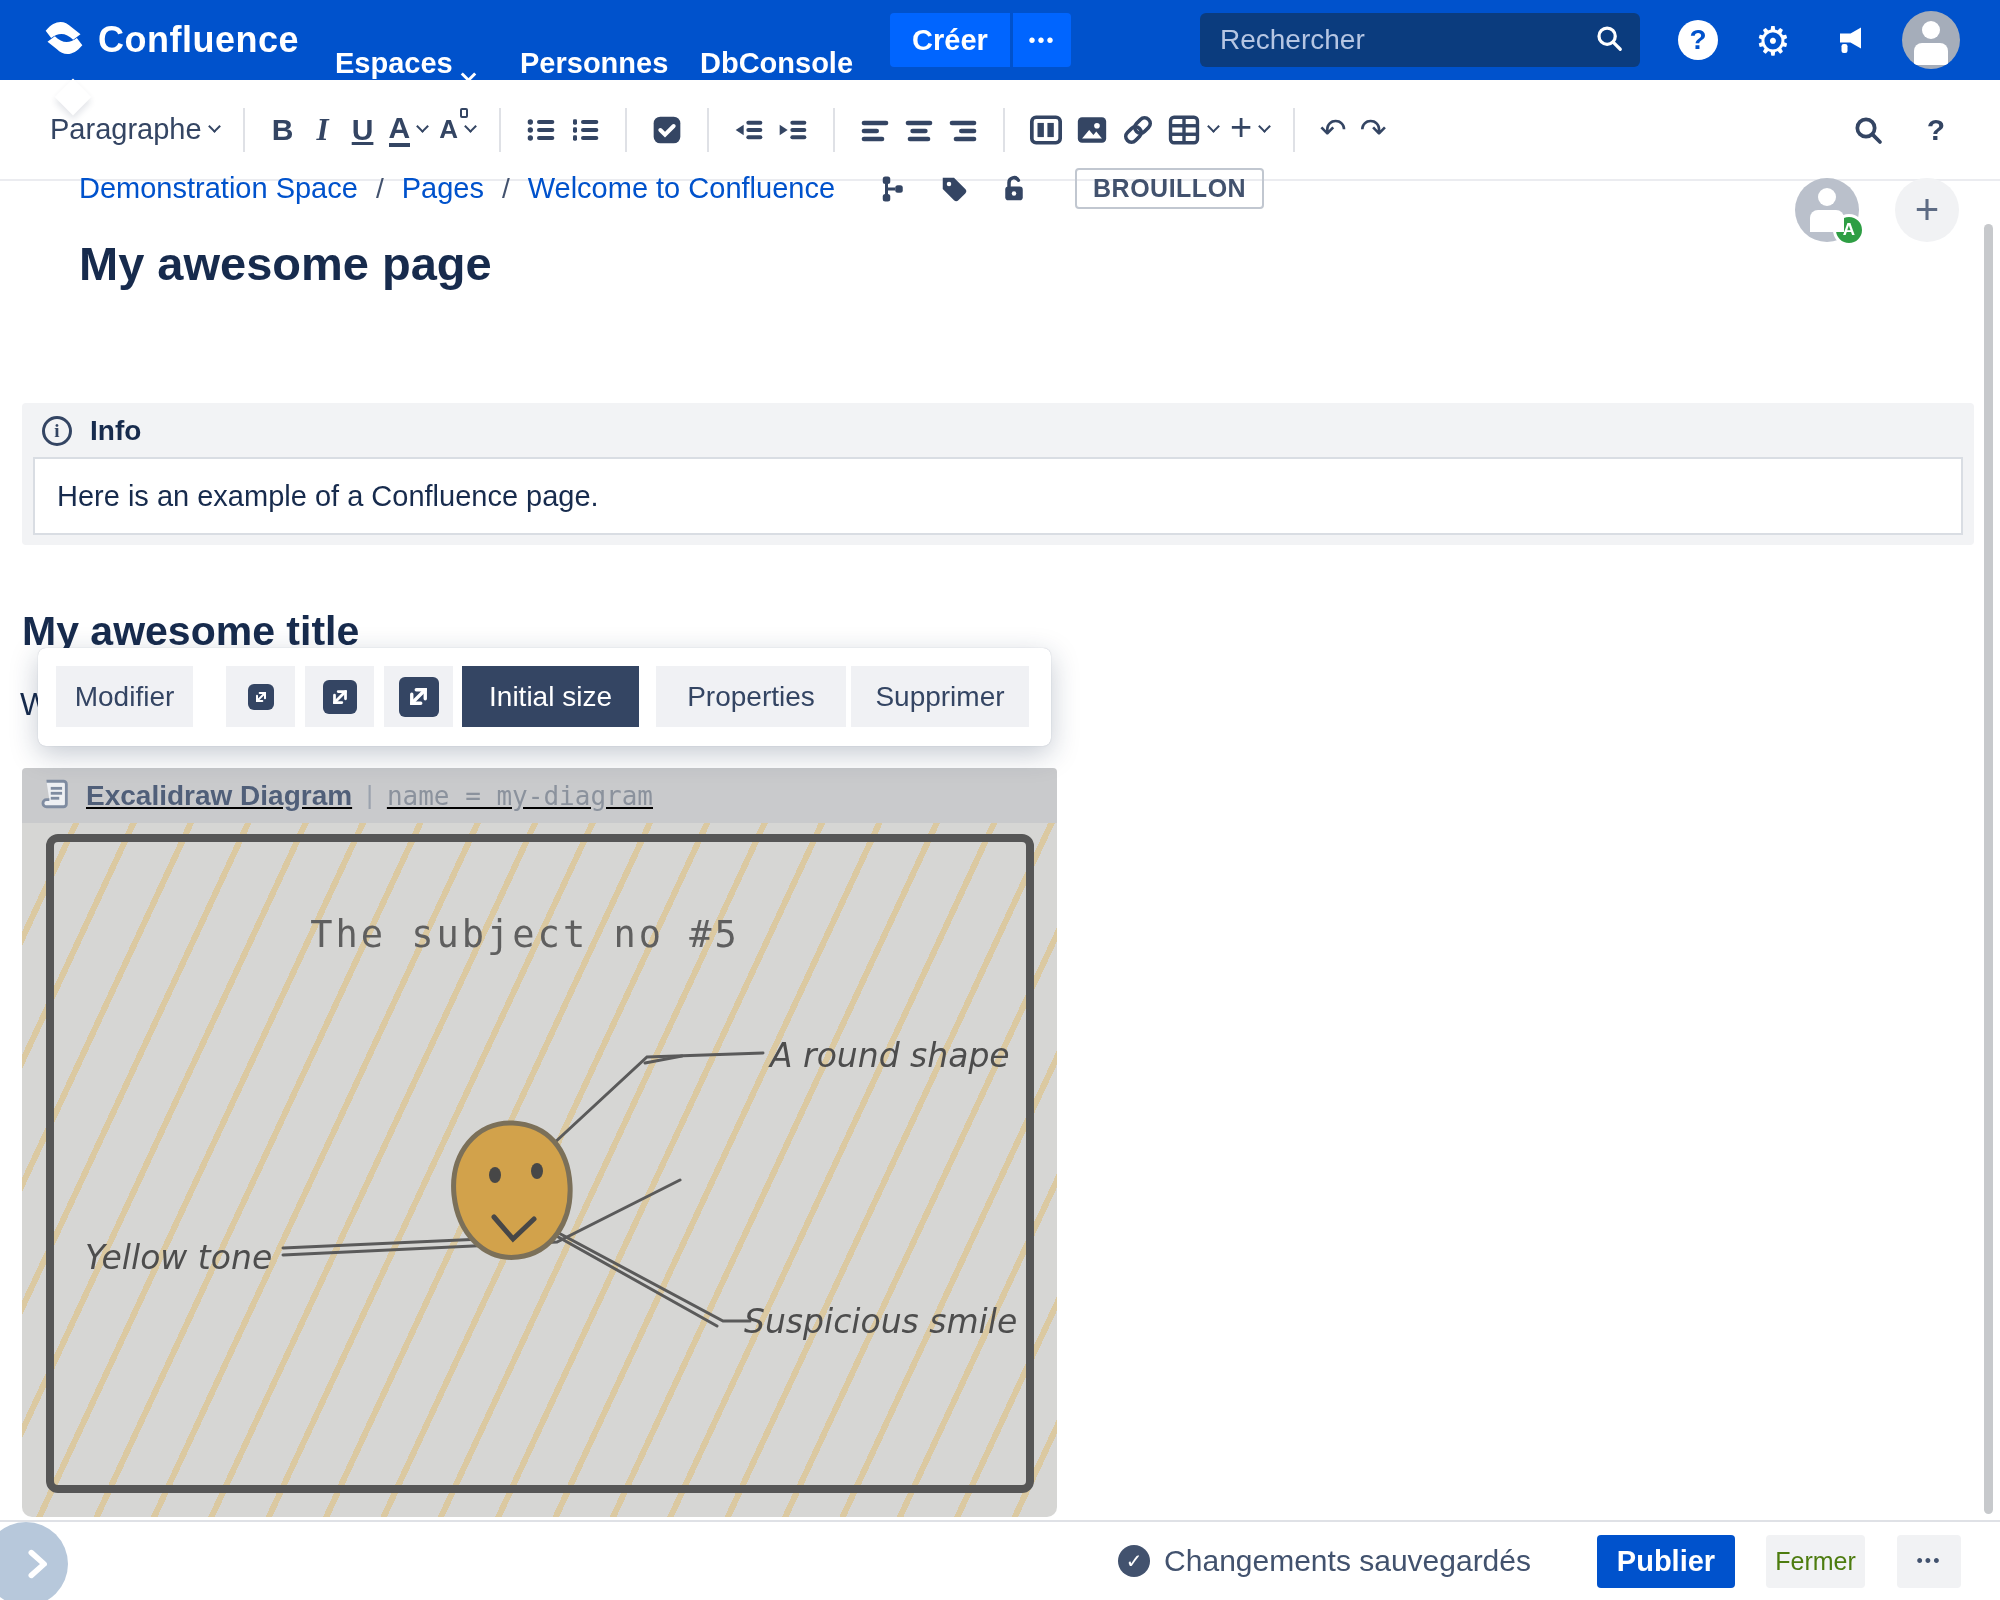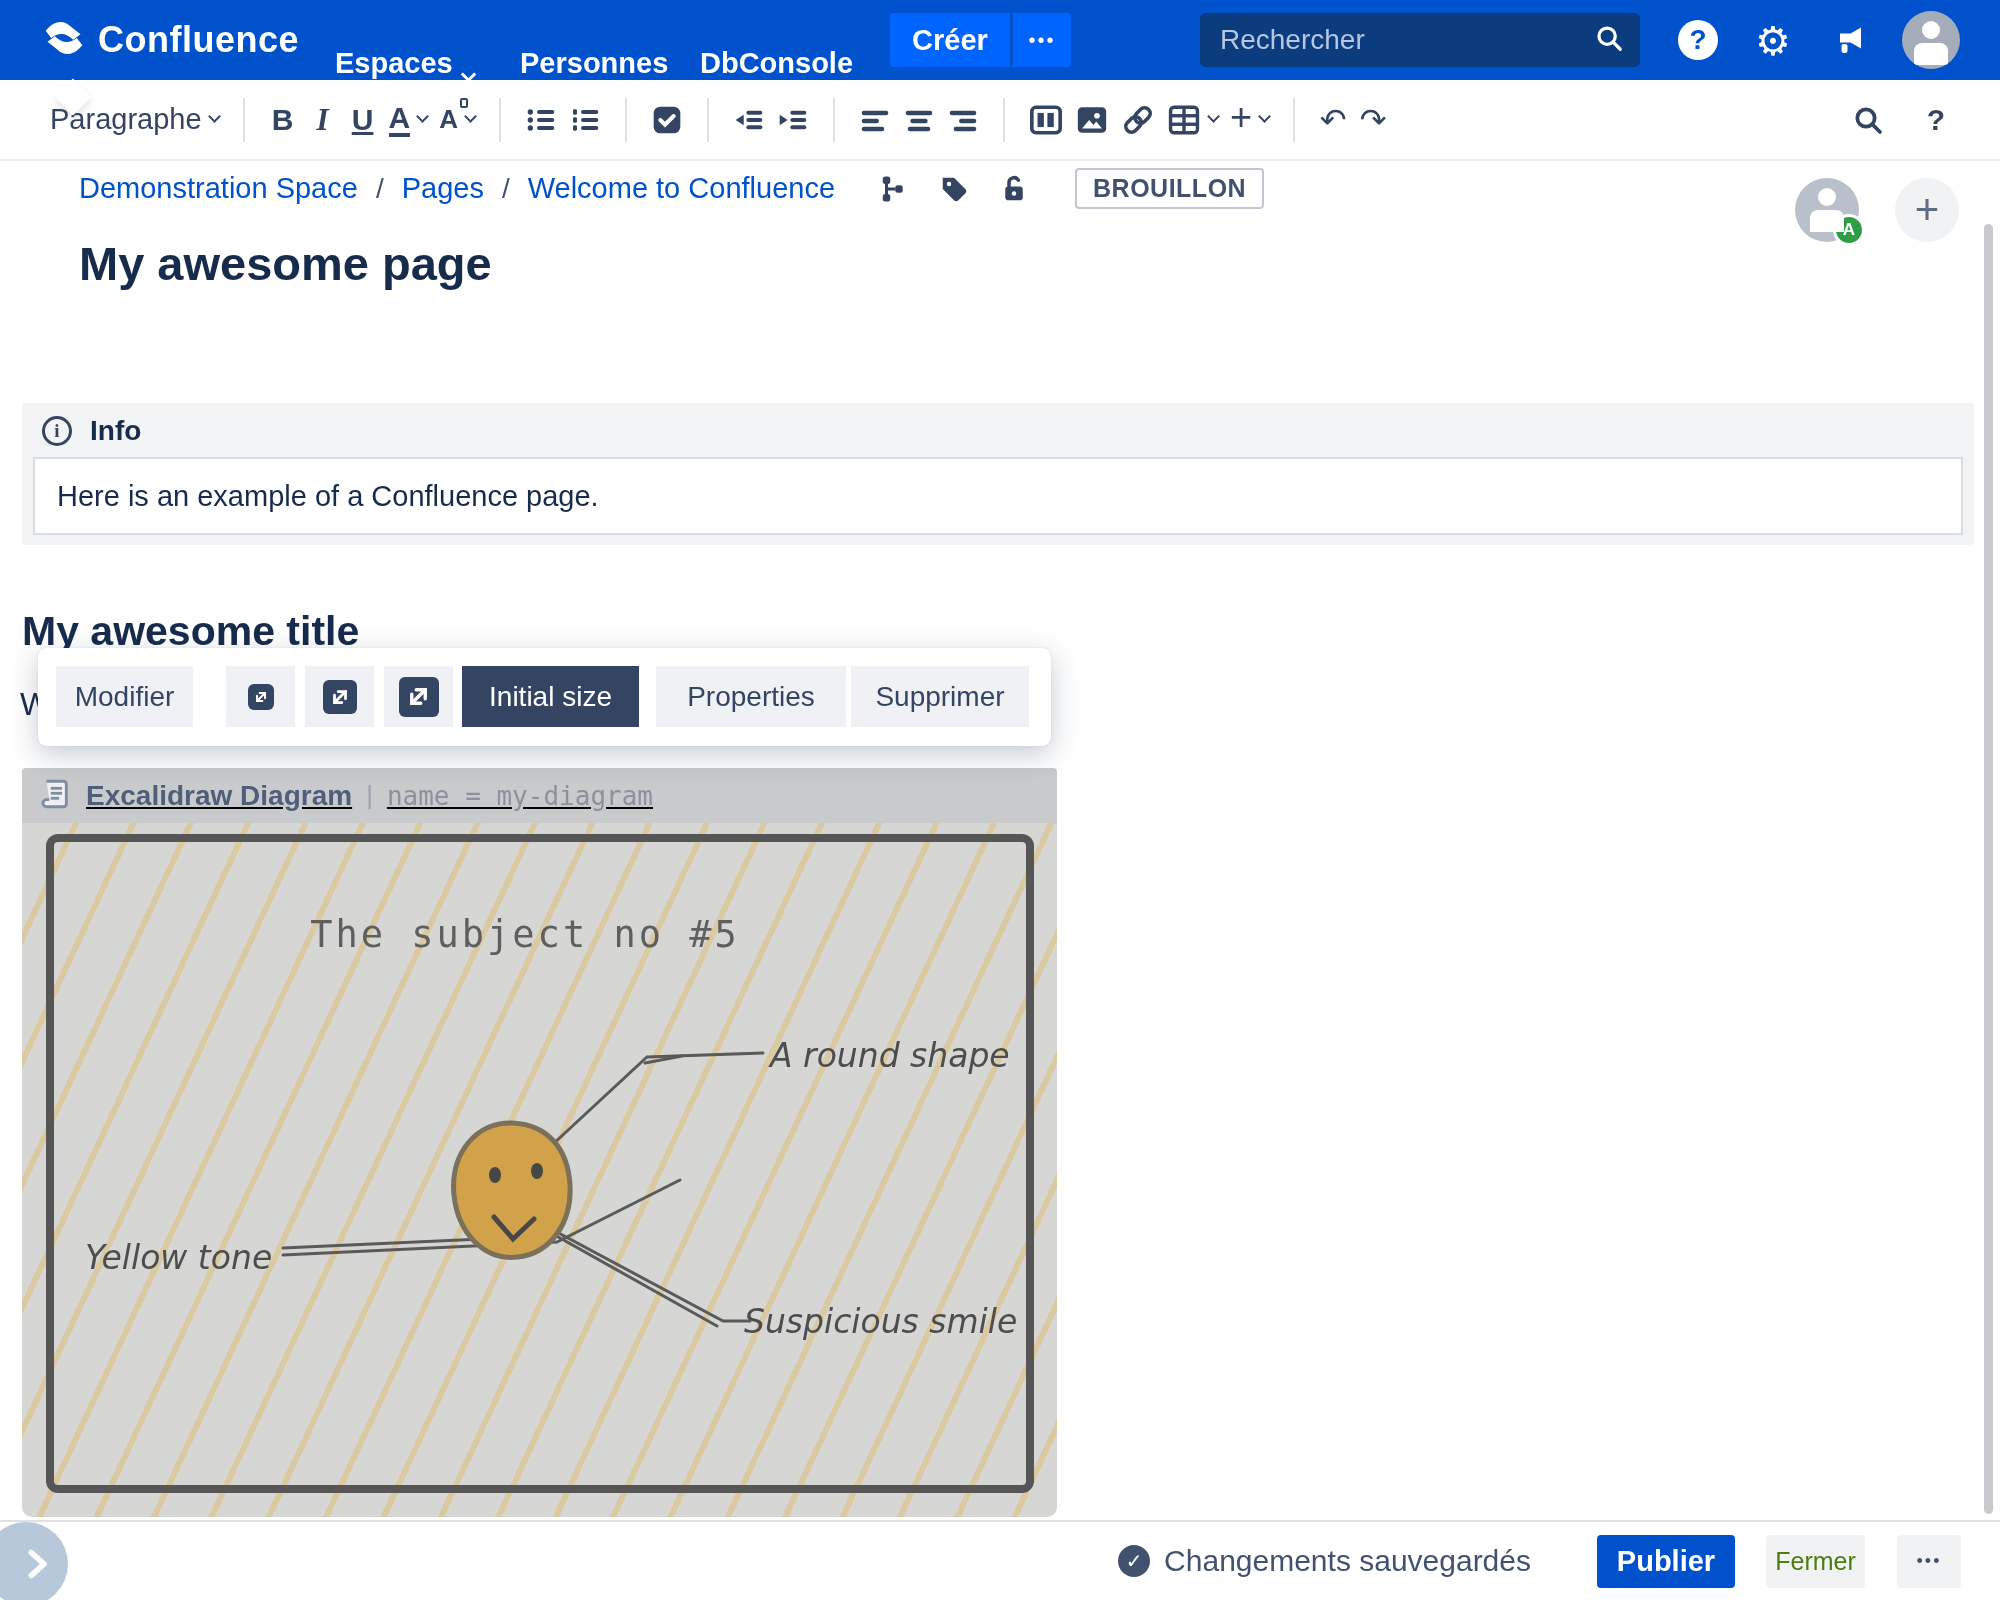--- a/index.html
+++ b/index.html
@@ -34,21 +34,21 @@
   .icon-gear { left:1752px; font-size:40px; }
   .icon-mega { left:1828px; }
   .avatar-top { position:absolute; left:1902px; top:11px; width:58px; height:58px; border-radius:50%;
                 background:#a5adba; overflow:hidden; cursor:pointer; }
   .person:before { content:""; position:absolute; left:50%; top:10px; transform:translateX(-50%);
                 width:18px; height:18px; border-radius:50%; background:#fff; }
   .person:after { content:""; position:absolute; left:50%; top:32px; transform:translateX(-50%);
                 width:34px; height:22px; border-radius:8px 8px 0 0; background:#fff; }
 
   
-  .toolbar { position:absolute; left:0; top:80px; width:2000px; height:81px; background:#fff;
+  .toolbar { position:absolute; left:0; top:80px; width:2000px; height:101px; background:#fff;
              border-bottom:2px solid #EBECF0; display:flex; align-items:center; padding:0 44px; color:#344563; }
   .tb-sep { width:2px; height:44px; background:#DFE1E6; margin:0 18px; flex:0 0 auto; }
   .tbtn { display:flex; align-items:center; justify-content:center; gap:8px; height:56px; min-width:40px;
           padding:0 6px; cursor:pointer; color:#344563; flex:0 0 auto; }
   .tbtn svg { display:block; }
   .tb-block { font-size:29px; }
   .tb-bold { font-weight:bold; font-size:30px; }
   .tb-italic { font-style:italic; font-family:"Liberation Serif",serif; font-size:31px; font-weight:bold; }
   .tb-under { font-size:30px; font-weight:bold; text-decoration:underline; }
   .tb-color { font-size:30px; font-weight:bold; border-bottom:4px solid #344563; line-height:30px; }

